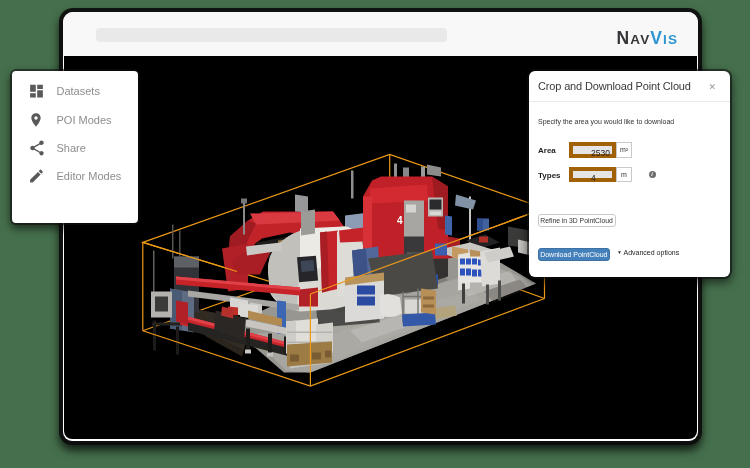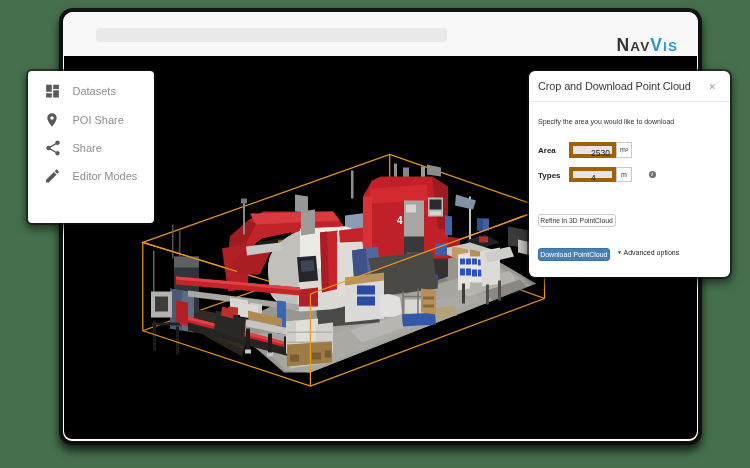--- a/index.html
+++ b/index.html
@@ -5,29 +5,29 @@
 * { margin:0; padding:0; box-sizing:border-box; }
 html,body { width:750px; height:468px; overflow:hidden; }
 body { background:#46704d; font-family:"Liberation Sans", sans-serif; position:relative; }
 .window {
   position:absolute; left:62.5px; top:12px; width:635.5px; height:429px;
   background:#fff; border-radius:10px 10px 9px 9px;
   box-shadow:0 0 0 4px rgba(12,12,12,0.9), 0 5px 8px 4px rgba(0,0,0,0.6), 0 8px 12px rgba(0,0,0,0.35);
 }
 .topbar { position:absolute; left:0; top:0; right:0; height:43.5px; background:#f8f8f8; border-radius:10px 10px 0 0; }
 .pill { position:absolute; left:33px; top:16px; width:351px; height:14px; background:#e9e9ea; border-radius:4px; }
-.logo { position:absolute; right:20px; top:15.5px; font-weight:bold; color:#35353a; letter-spacing:1.1px; white-space:nowrap;margin-top:7px; }
+.logo { position:absolute; right:20px; top:15.5px; font-weight:bold; color:#35353a; letter-spacing:1.1px; white-space:nowrap; }
 .logo .big { font-size:17.5px; }
 .logo .sml { font-size:13.5px; }
 .logo .blu { color:#2e95d3; }
 .content { position:absolute; left:1.5px; top:43.5px; right:1.5px; bottom:2.5px; background:#000; border-radius:0 0 8px 8px; overflow:hidden; }
 .scene { position:absolute; left:0; top:0; }
 
 .menu {
-  position:absolute; left:28px; top:70.5px; width:126px; height:152.5px;
+  position:absolute; left:12px; top:70.5px; width:126px; height:152.5px;
   background:#fff; border-radius:4px; box-shadow:0 0 0 2px rgba(15,15,15,0.55), 0 4px 9px 2px rgba(0,0,0,0.55);
   padding-top:6.5px; z-index:5;
 }
 .mrow { height:28.4px; position:relative; }
 .mrow svg { position:absolute; left:15.5px; top:50%; transform:translateY(-50%); }
 .mrow .lbl { position:absolute; left:44.5px; top:50%; transform:translateY(-50%); font-size:11px; color:#8d8d8d; white-space:nowrap; }
 
 .dialog {
   position:absolute; left:529px; top:71px; width:201px; height:205.5px;
   background:#fff; border-radius:6px; box-shadow:0 0 0 2px rgba(15,15,15,0.55), 0 4px 10px 2px rgba(0,0,0,0.55);
@@ -246,21 +246,21 @@
   <div class="mrow">
     <svg width="17" height="17" viewBox="0 0 24 24" fill="#5a5a5a">
         <path d="M3 13h8V3H3zm0 8h8v-6H3zm10 0h8V11h-8zm0-18v6h8V3z"></path>
       </svg>
     <span class="lbl">Datasets</span>
   </div>
   <div class="mrow">
     <svg width="16" height="17" viewBox="0 0 24 24" fill="#5a5a5a">
         <path d="M12 2C8.1 2 5 5.1 5 9c0 5.2 7 13 7 13s7-7.8 7-13c0-3.9-3.1-7-7-7zm0 9.5c-1.4 0-2.5-1.1-2.5-2.5s1.1-2.5 2.5-2.5 2.5 1.1 2.5 2.5-1.1 2.5-2.5 2.5z"></path>
       </svg>
-    <span class="lbl">POI Share</span>
+    <span class="lbl">POI Modes</span>
   </div>
   <div class="mrow">
     <svg width="18" height="18" viewBox="0 0 24 24" fill="#5a5a5a">
         <path d="M18 16.08c-.76 0-1.44.3-1.96.77L8.91 12.7c.05-.23.09-.46.09-.7s-.04-.47-.09-.7l7.05-4.11c.54.5 1.25.81 2.04.81 1.66 0 3-1.34 3-3s-1.34-3-3-3-3 1.34-3 3c0 .24.04.47.09.7L8.04 9.81C7.5 9.31 6.79 9 6 9c-1.66 0-3 1.34-3 3s1.34 3 3 3c.79 0 1.5-.31 2.04-.81l7.12 4.16c-.05.21-.08.43-.08.65 0 1.61 1.31 2.92 2.92 2.92 1.61 0 2.92-1.31 2.92-2.92s-1.31-2.92-2.92-2.92z"></path>
       </svg>
     <span class="lbl">Share</span>
   </div>
   <div class="mrow">
     <svg width="17" height="17" viewBox="0 0 24 24" fill="#5a5a5a">
         <path d="M3 17.25V21h3.75L17.8 9.94l-3.75-3.75L3 17.25zM20.7 7.04c.39-.39.39-1.02 0-1.41l-2.34-2.34c-.39-.39-1.02-.39-1.41 0l-1.83 1.83 3.75 3.75 1.83-1.83z"></path>

